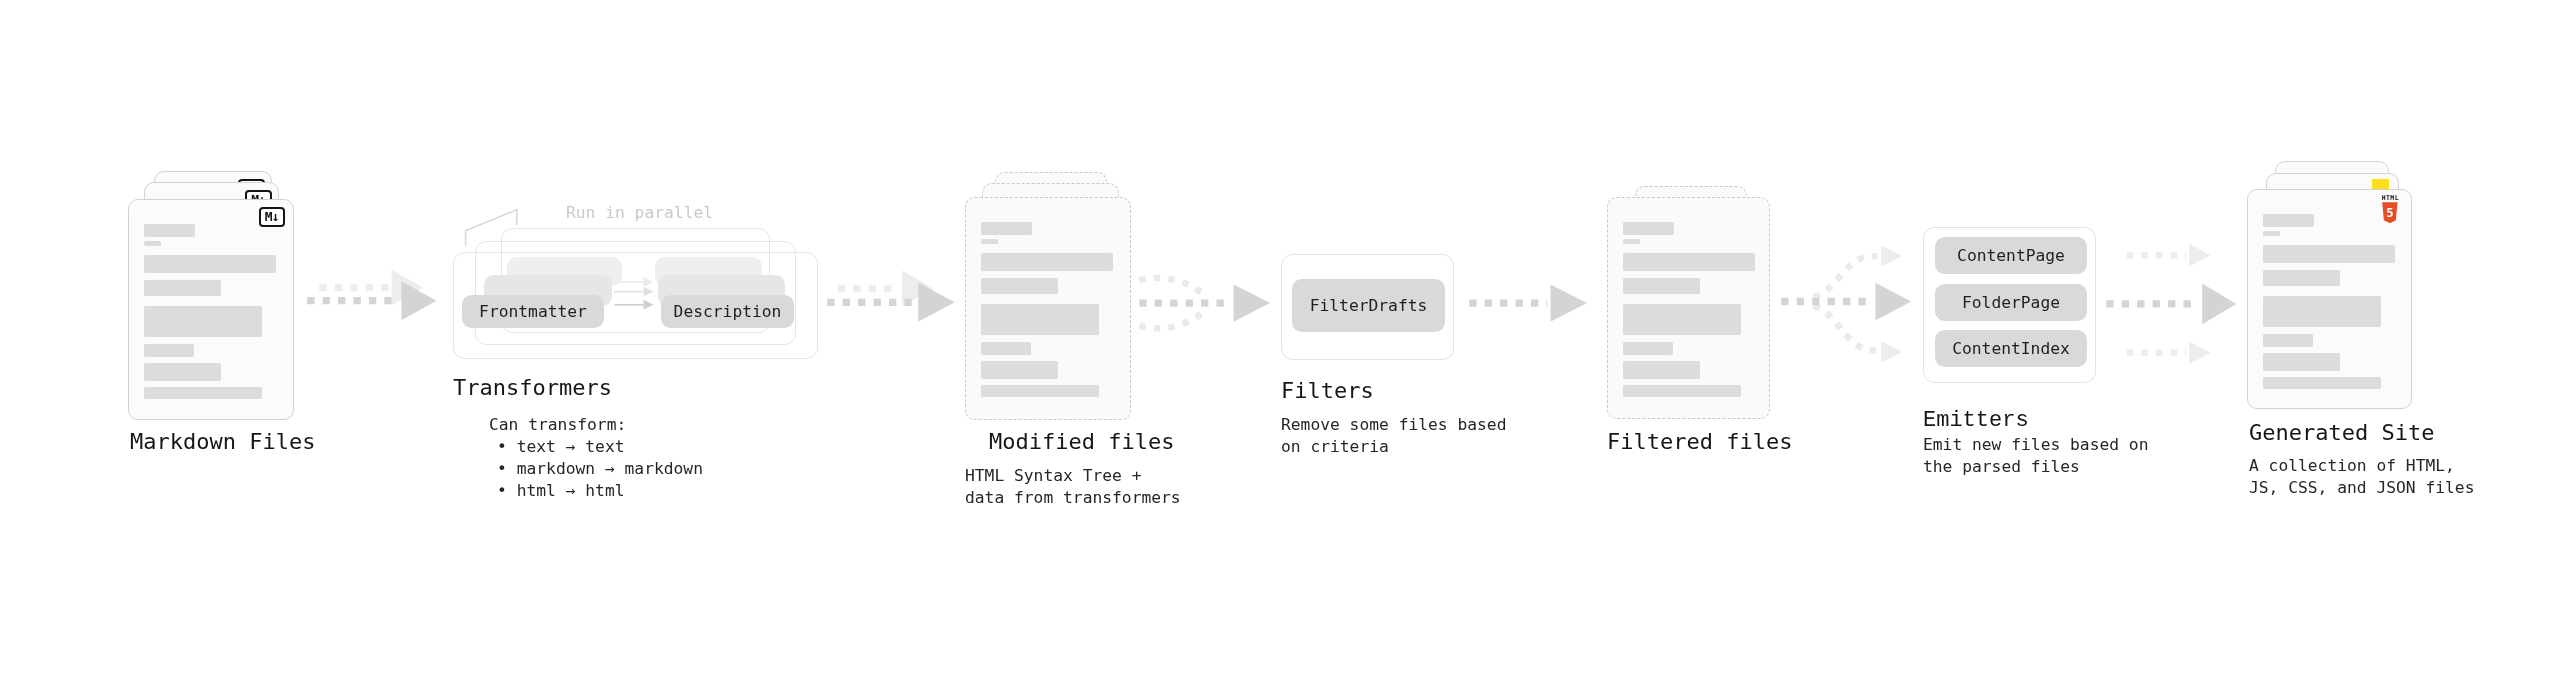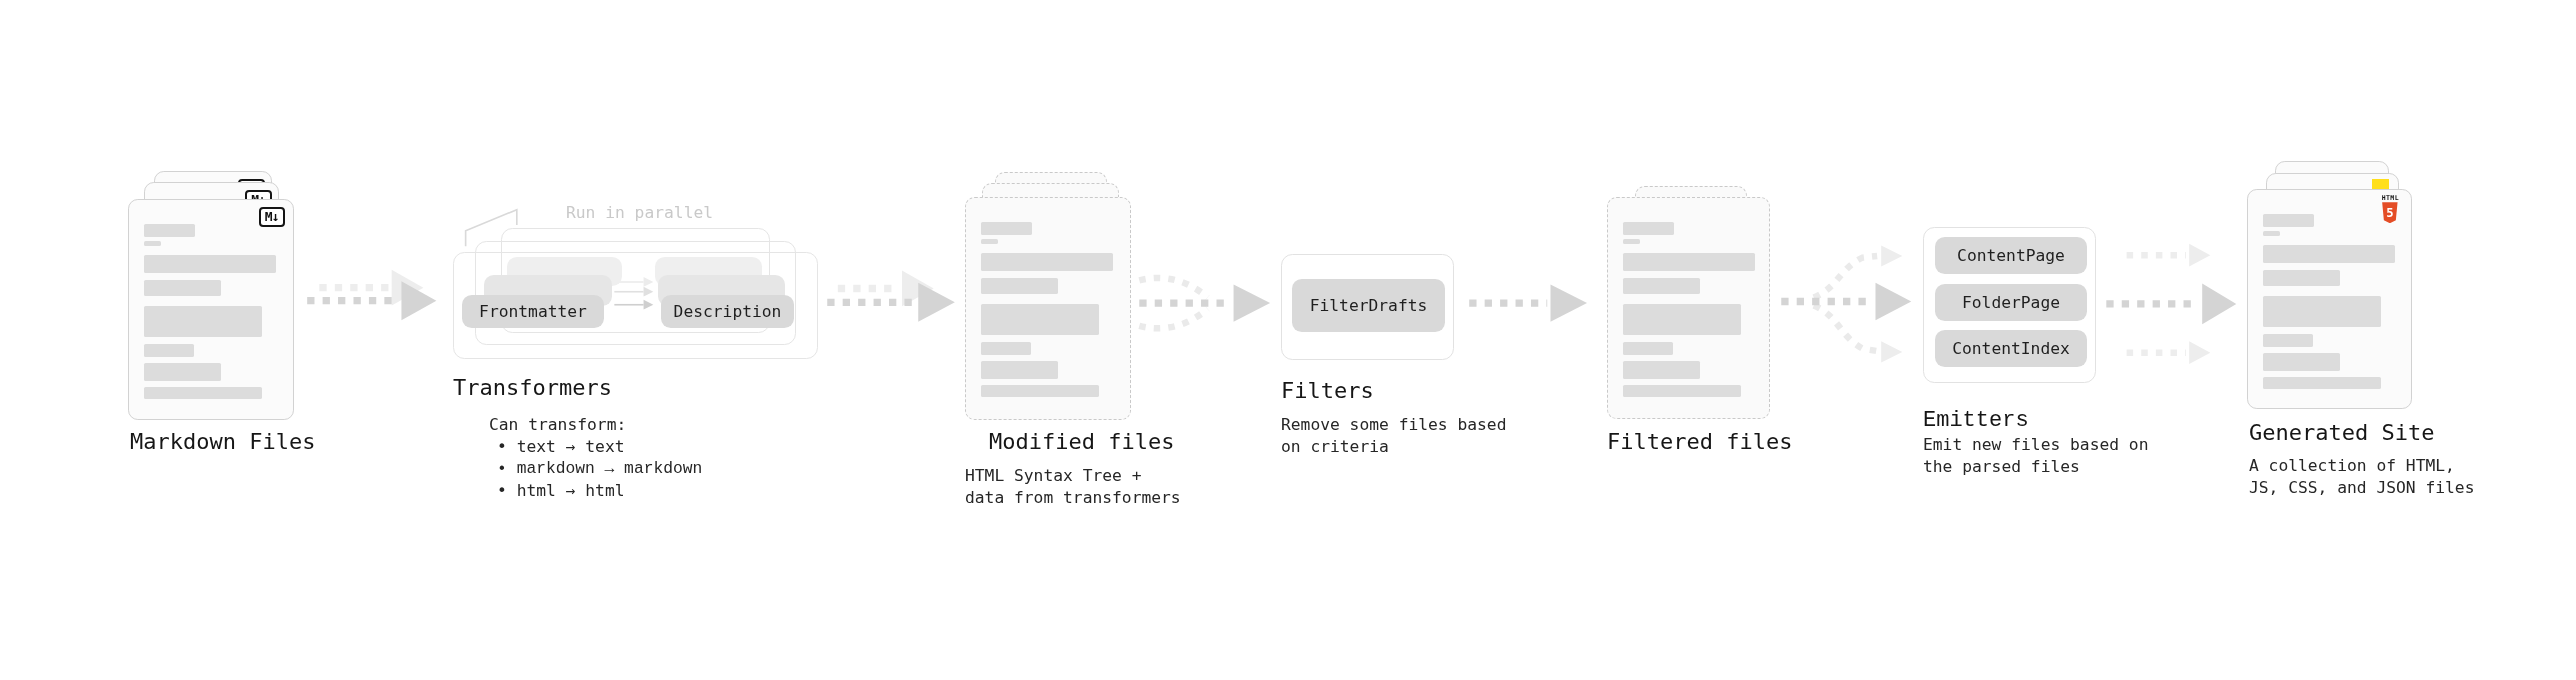--- a/index.html
+++ b/index.html
@@ -128,21 +128,21 @@
     <div class="pill ghost2" style="left:507px;top:257px;width:115px;height:29px;"></div>
     <div class="pill ghost1" style="left:484px;top:275px;width:128px;height:31px;"></div>
     <div class="pill" style="left:462px;top:295px;width:142px;height:32.5px;">Frontmatter</div>
     <div class="pill ghost2" style="left:655px;top:257px;width:107px;height:29px;"></div>
     <div class="pill ghost1" style="left:658px;top:275px;width:127px;height:31px;"></div>
     <div class="pill" style="left:661px;top:295px;width:133px;height:32.5px;">Description</div>
     <div class="title" style="left:453px;top:375px;">Transformers</div>
     <div class="body-text" style="left:453px;top:414px;margin-left:36px;">
       <div>Can transform:</div>
       <div style="padding-left:8.1px;">• text → text</div>
-      <div style="padding-left:8.1px;font-family:Liberation Mono, monospace;">• markdown → markdown</div>
+      <div style="padding-left:8.1px;">• markdown → markdown</div>
       <div style="padding-left:8.1px;">• html → html</div>
     </div>
   </div>
 
   <div>
     <div class="doc dashed" style="left:995px;top:172px;width:112px;height:221px;"></div>
     <div class="doc dashed" style="left:982px;top:183px;width:137px;height:221px;"></div>
     <div class="doc dashed" style="left:965px;top:197px;width:166px;height:223px;">
       <div class="doc-bars">
           <div class="bar" style="top: 24.4px; width: 51px; height: 12.2px;"></div>

